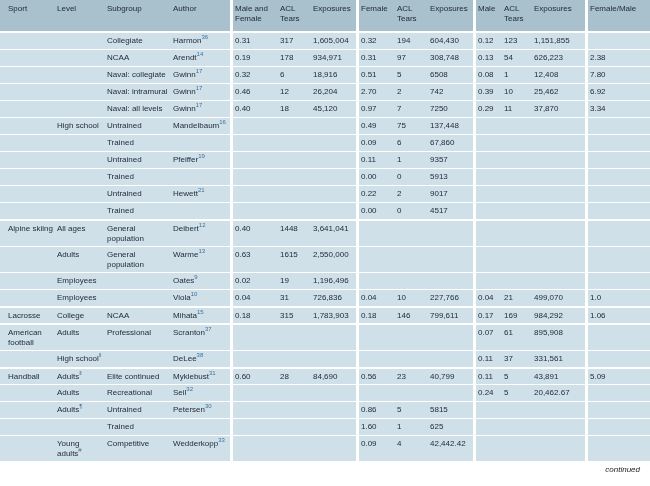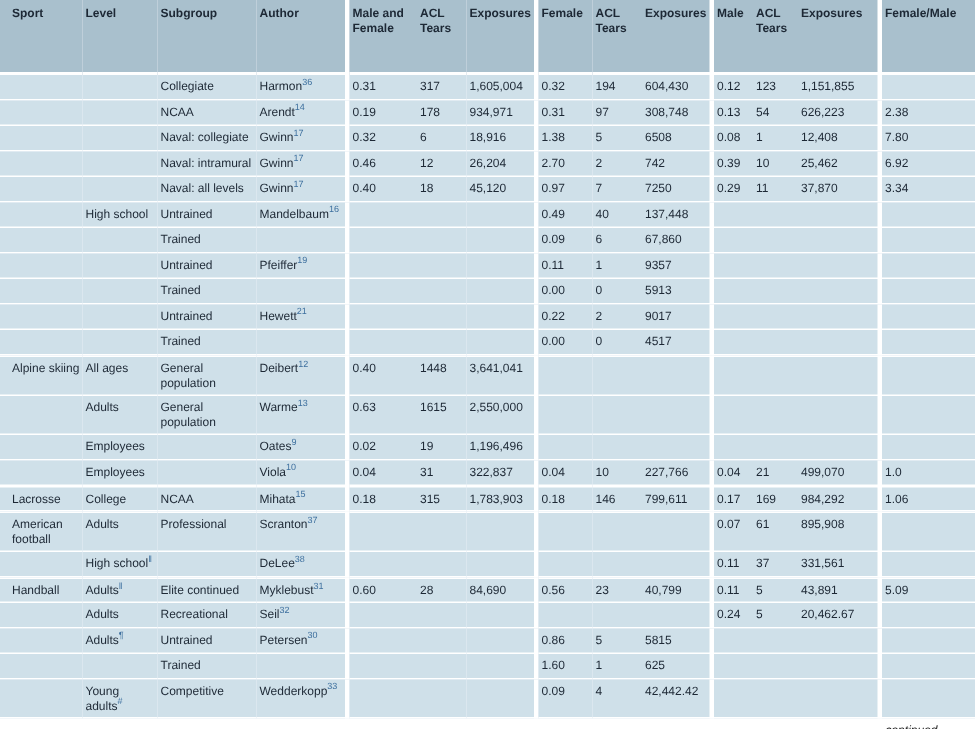--- a/index.html
+++ b/index.html
@@ -30,37 +30,37 @@
   }
   td{
     background:var(--row-bg);
     color:var(--text);
     border-bottom:1px solid var(--sep);
     height:17px;
   }
   th{
     background:var(--header-bg);
     color:var(--text);
-    font-weight:bold;
+    font-weight:normal;
     border-bottom:2px solid var(--sep);
-    height:50px;
+    height:33px;
     padding-top:4px;
   }
   .c0{padding-left:8px;}
   .g-end{border-right:3px solid var(--sep);}
   tr.section-start td{border-top:1px solid var(--sep);margin-left:24px;}
   sup{
     font-size:6px;line-height:0;
     color:var(--ref);
     vertical-align:super;
   }
   .footer{
     margin-top:3px;
     text-align:right;
-    padding-right:25px;
+    padding-right:10px;
     font-size:8px;
     font-style:italic;
     color:#222;
   }
 </style>
 </head>
 <body>
 
 <table>
   <colgroup>
@@ -131,21 +131,21 @@
         <td class="c13">2.38</td>
       </tr>
       <tr>
         <td class="c0"></td>
         <td class="c1"></td>
         <td class="c2">Naval: collegiate</td>
         <td class="c3 g-end">Gwinn<sup>17</sup></td>
         <td class="c4">0.32</td>
         <td class="c5">6</td>
         <td class="c6 g-end">18,916</td>
-        <td class="c7">1.38</td>
+        <td class="c7">0.51</td>
         <td class="c8">5</td>
         <td class="c9 g-end">6508</td>
         <td class="c10">0.08</td>
         <td class="c11">1</td>
         <td class="c12 g-end">12,408</td>
         <td class="c13">7.80</td>
       </tr>
       <tr>
         <td class="c0"></td>
         <td class="c1"></td>
@@ -180,21 +180,21 @@
       </tr>
       <tr>
         <td class="c0"></td>
         <td class="c1">High school</td>
         <td class="c2">Untrained</td>
         <td class="c3 g-end">Mandelbaum<sup>16</sup></td>
         <td class="c4"></td>
         <td class="c5"></td>
         <td class="c6 g-end"></td>
         <td class="c7">0.49</td>
-        <td class="c8">40</td>
+        <td class="c8">75</td>
         <td class="c9 g-end">137,448</td>
         <td class="c10"></td>
         <td class="c11"></td>
         <td class="c12 g-end"></td>
         <td class="c13"></td>
       </tr>
       <tr>
         <td class="c0"></td>
         <td class="c1"></td>
         <td class="c2">Trained</td>
@@ -322,21 +322,21 @@
         <td class="c12 g-end"></td>
         <td class="c13"></td>
       </tr>
       <tr>
         <td class="c0"></td>
         <td class="c1">Employees</td>
         <td class="c2"></td>
         <td class="c3 g-end">Viola<sup>10</sup></td>
         <td class="c4">0.04</td>
         <td class="c5">31</td>
-        <td class="c6 g-end">322,837</td>
+        <td class="c6 g-end">726,836</td>
         <td class="c7">0.04</td>
         <td class="c8">10</td>
         <td class="c9 g-end">227,766</td>
         <td class="c10">0.04</td>
         <td class="c11">21</td>
         <td class="c12 g-end">499,070</td>
         <td class="c13">1.0</td>
       </tr>
       <tr class="section-start">
         <td class="c0">Lacrosse</td>

